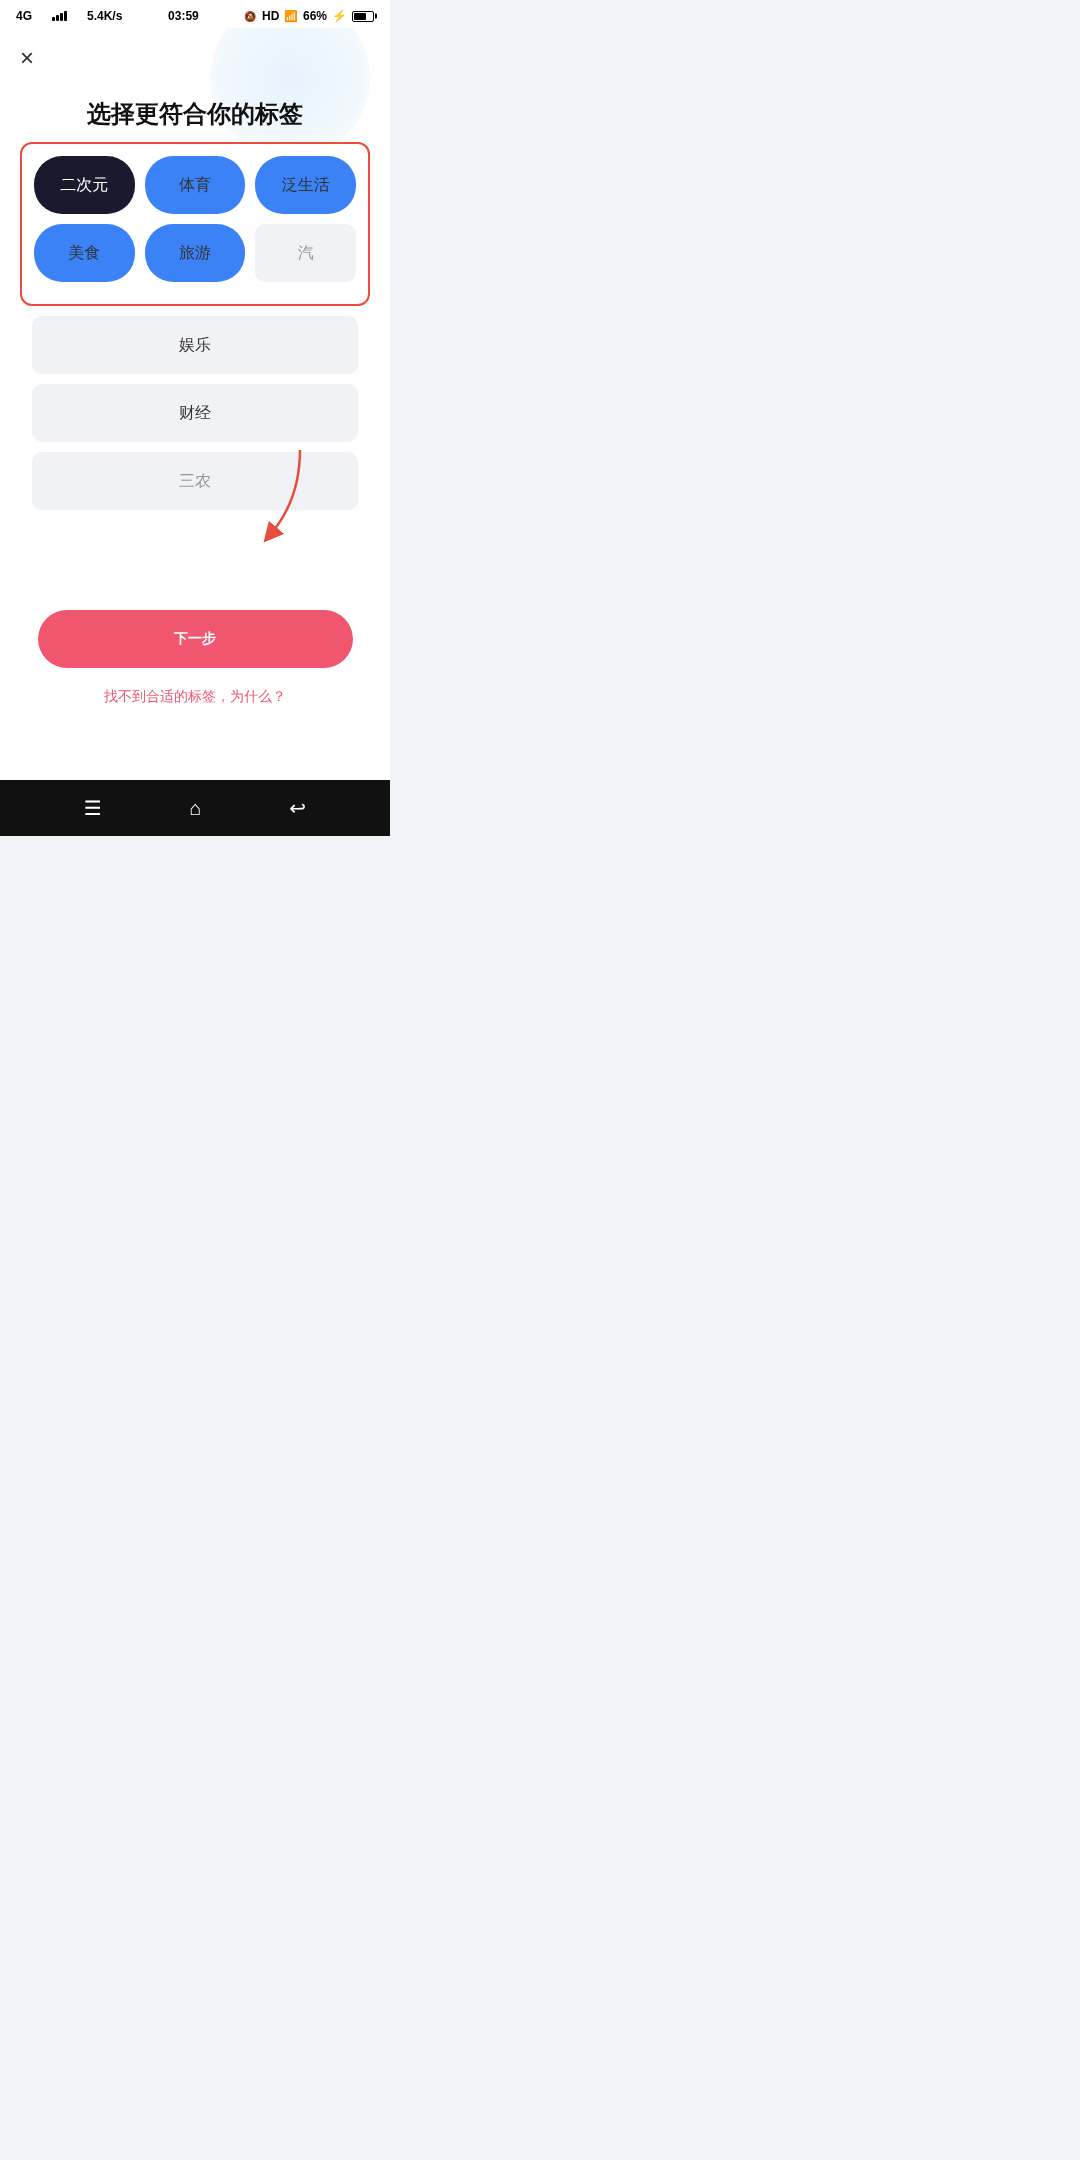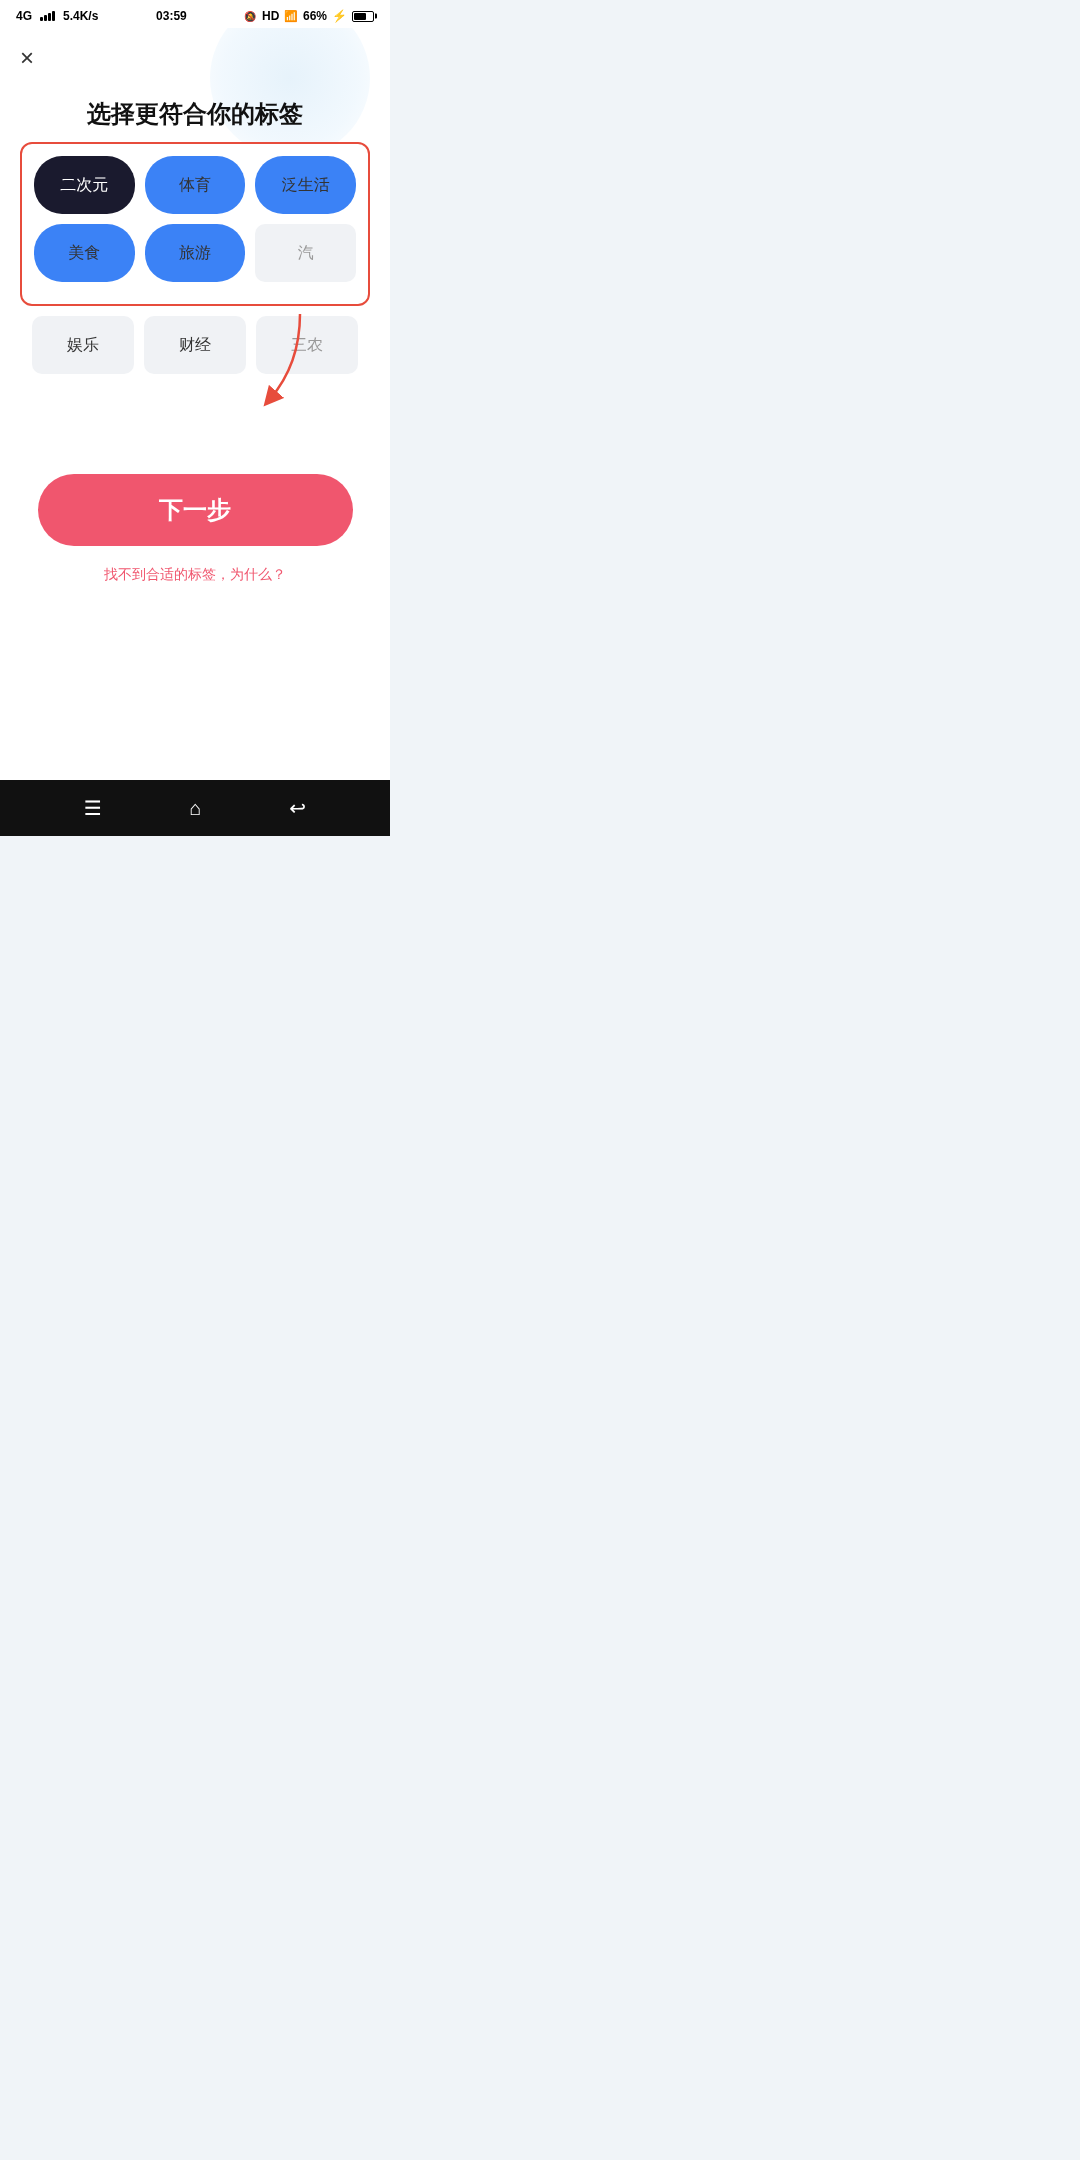--- a/index.html
+++ b/index.html
@@ -18,21 +18,21 @@
       display: flex;
       justify-content: space-between;
       align-items: center;
       padding: 8px 16px 4px;
       background: #fff;
       font-size: 12px;
       font-weight: 600;
       color: #000;
       height: 28px;
     }
-    .status-left { display: flex; align-items: center; gap: 8px; }
+    .status-left { display: flex; align-items: center; gap: 20px; }
     .status-right { display: flex; align-items: center; gap: 5px; }
     .signal-bars { display: flex; align-items: flex-end; gap: 1px; }
     .signal-bars span {
       background: #000;
       width: 3px;
       border-radius: 1px;
     }
     .wifi-icon { font-size: 11px; }
     .battery {
       width: 22px; height: 11px;
@@ -142,21 +142,21 @@
     }
 
     .tag-btn.selected-dark {
       background: #1a1a2e;
       color: #fff;
     }
 
     
     .tags-extra {
       display: grid;
-      grid-template-columns: repeat(3, 1fr);
+      grid-template-columns: repeat(1, 1fr);
       gap: 10px;
       margin-top: 10px;
       padding: 0 12px;
       overflow: hidden;
     }
 
     .tag-btn-extra {
       background: #f0f2f5;
       border: none;
       border-radius: 10px;
@@ -175,21 +175,21 @@
     
     .next-btn {
       display: block;
       width: 90%;
       margin: 10px auto 0;
       background: #f0566e;
       color: #fff;
       border: none;
       border-radius: 50px;
       padding: 20px;
-      font-size: 24px;
+      font-size: 14px;
       font-weight: 600;
       text-align: center;
       cursor: pointer;
       position: relative;
       z-index: 2;
     }
 
     
     .help-text {
       text-align: center;

